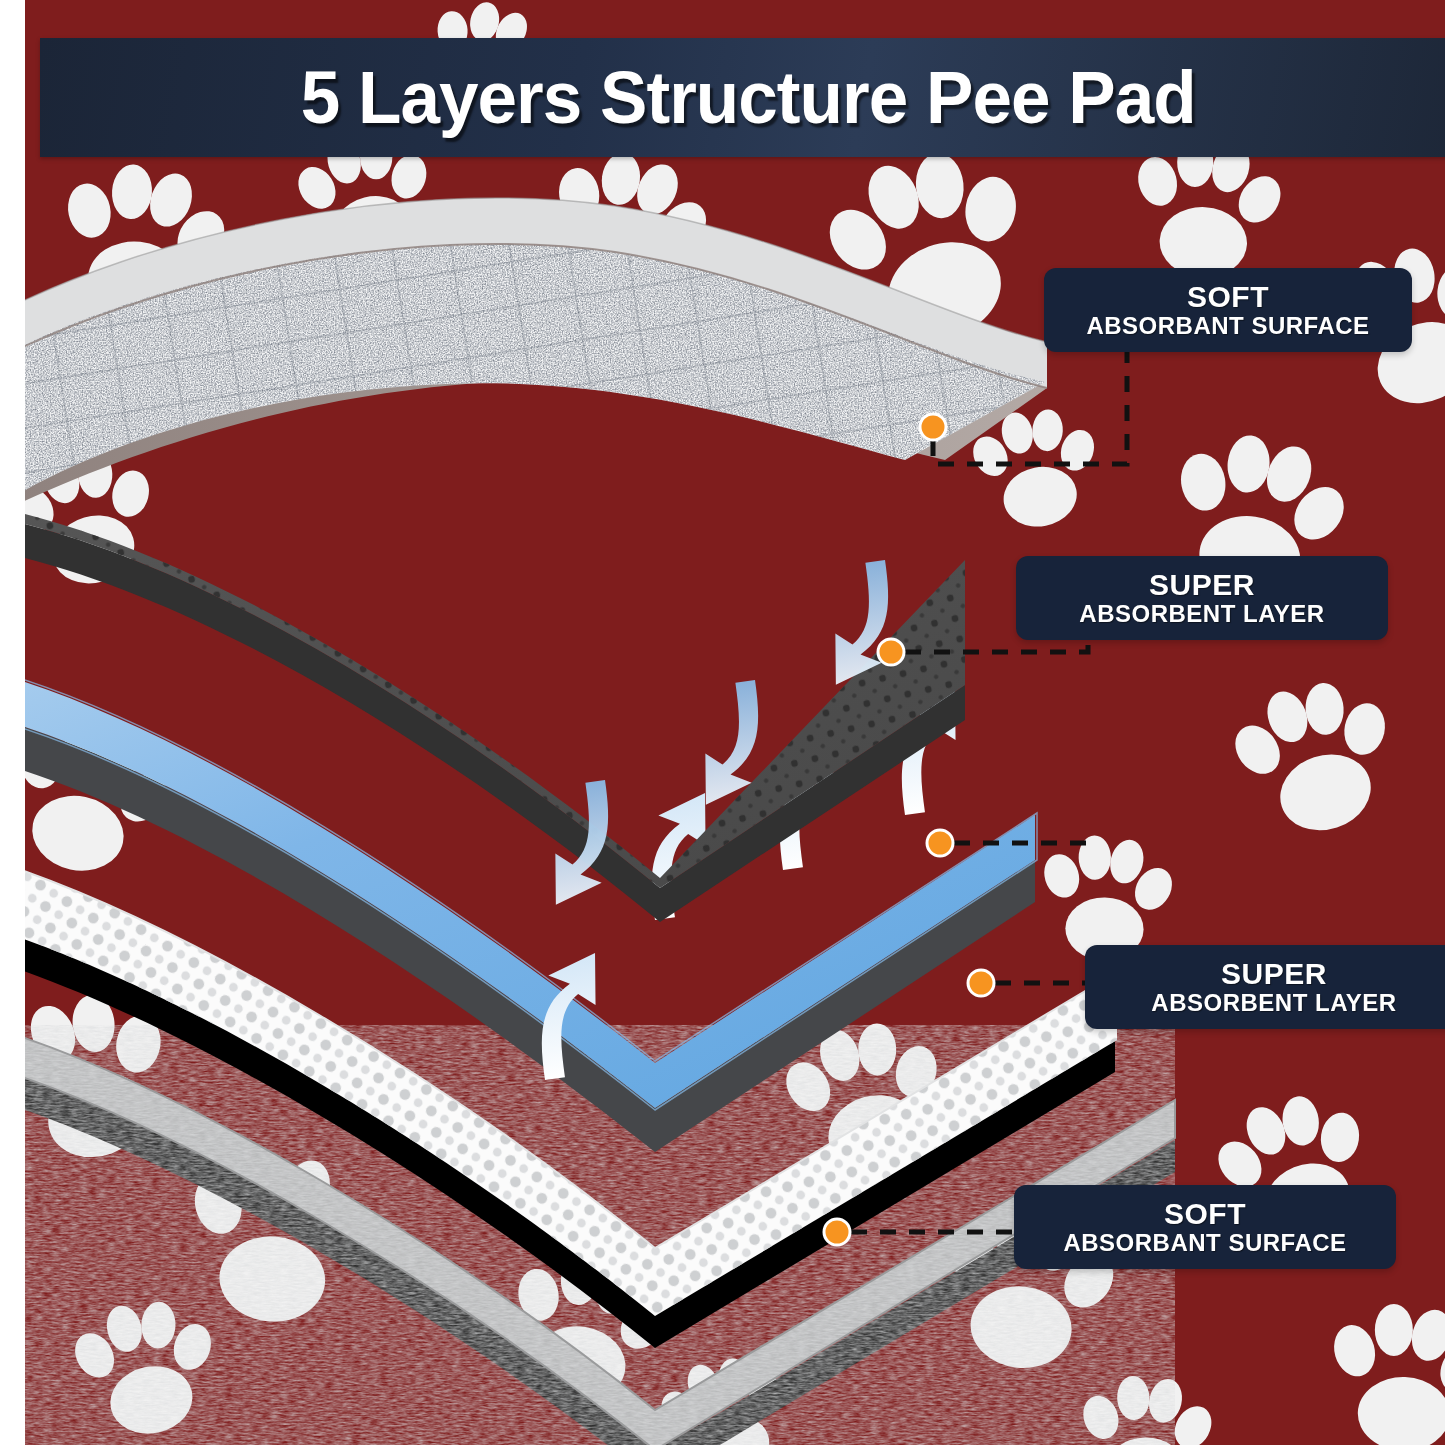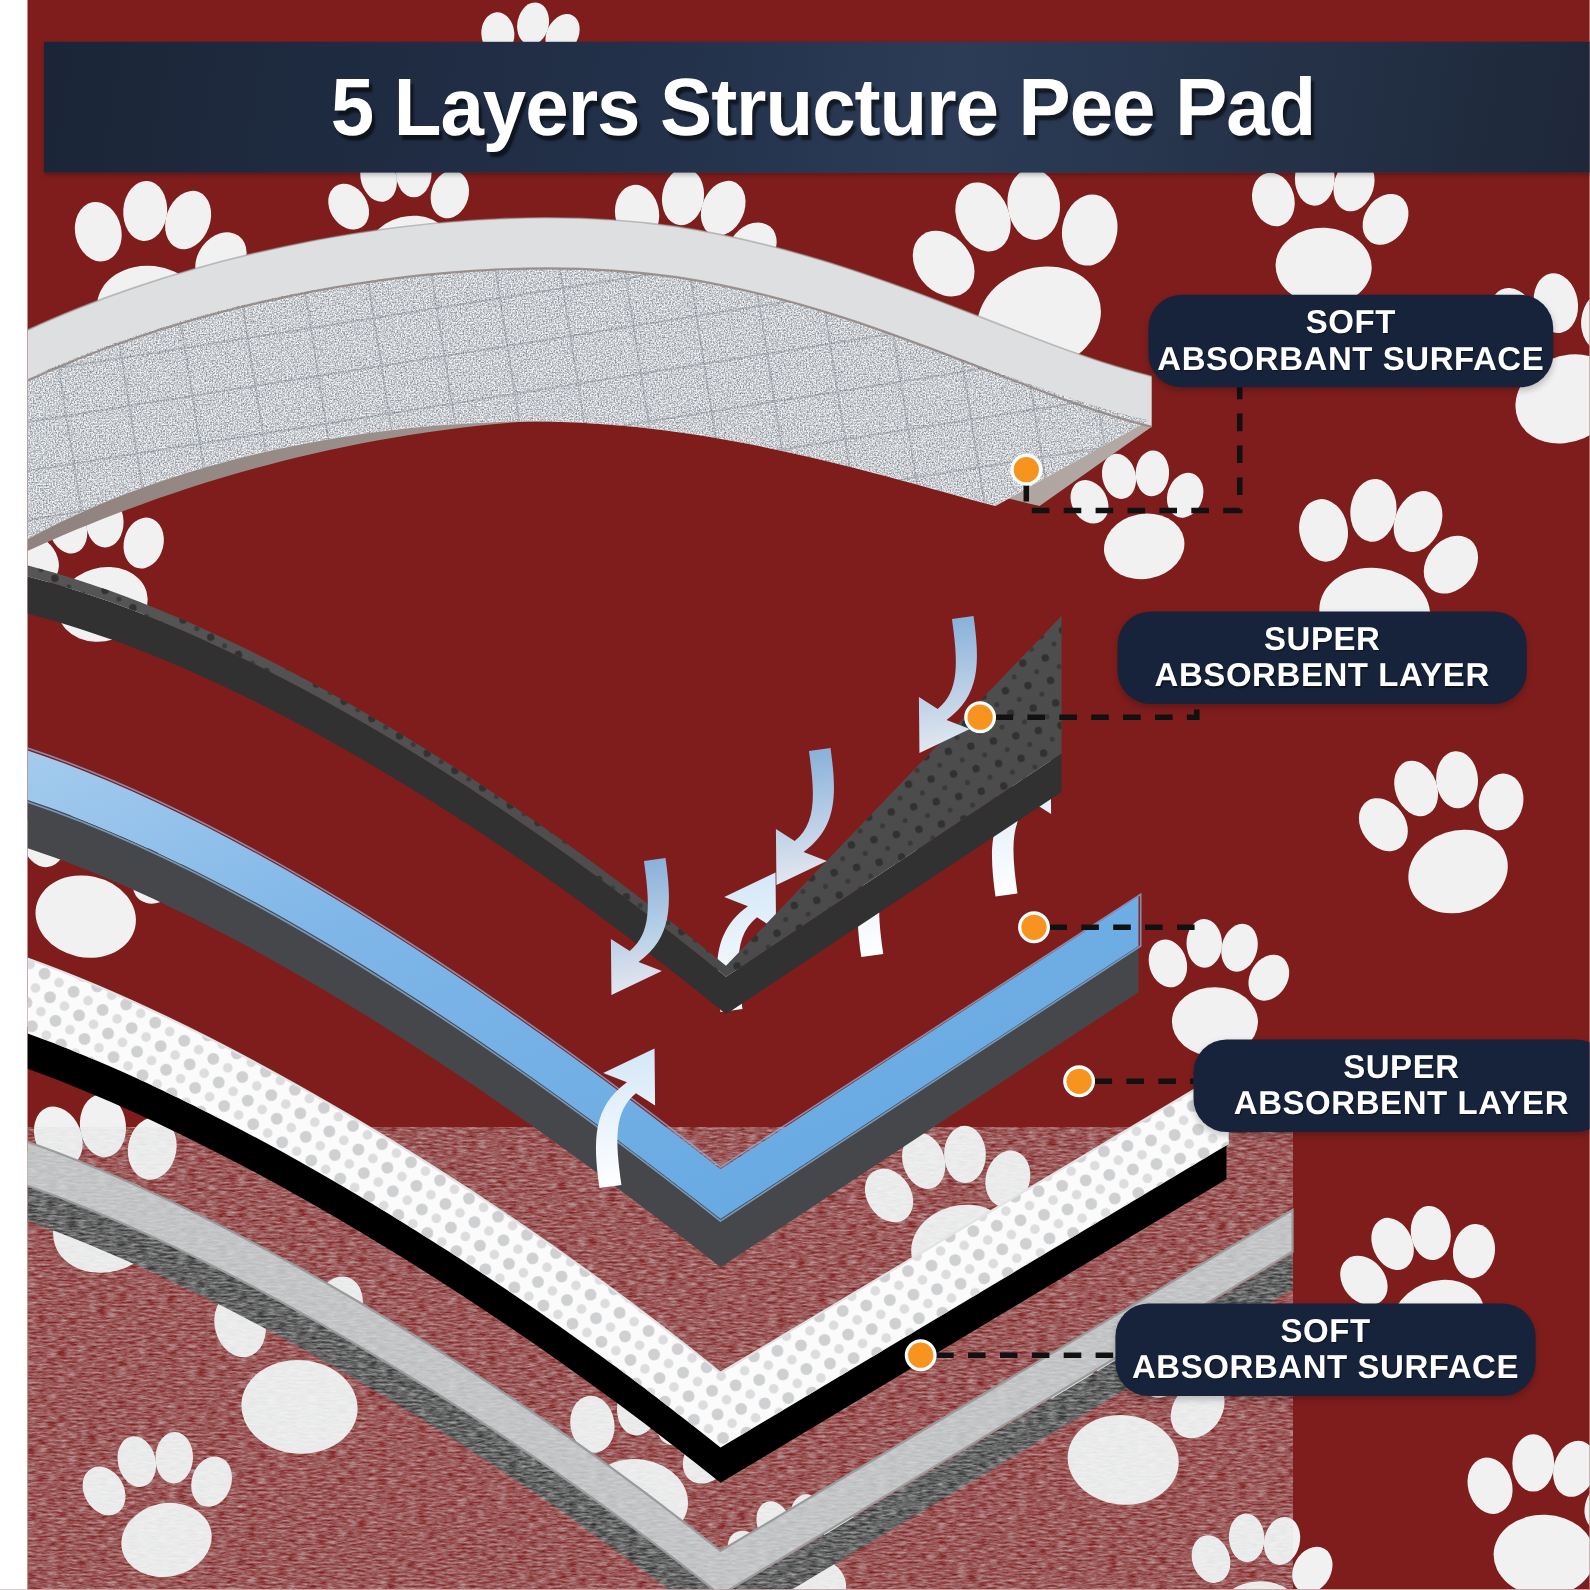--- a/index.html
+++ b/index.html
@@ -23,32 +23,32 @@
     text-shadow:3px 4px 2px rgba(0,0,0,.55);
     transform:scaleX(.96);
   }
 
   
   #art{position:absolute;left:0;top:160px;width:1445px;height:1285px;z-index:2;}
 
   
   .callout{
     position:absolute;z-index:8;
-    background:#17233a;border-radius:30px;
+    background:#17233a;border-radius:12px;
     box-shadow:0 3px 6px rgba(0,0,0,.20);
     color:#fff;text-align:center;
     display:flex;flex-direction:column;justify-content:center;align-items:center;
     padding:11px 26px;box-sizing:border-box;
   }
   .callout .l1,.callout .l2{
     font-weight:bold;line-height:1.1;white-space:nowrap;
     text-shadow:1px 1px 1px rgba(0,0,0,.45);
   }
   .callout .l1{font-size:30px;letter-spacing:.5px;}
-  .callout .l2{font-size:30px;letter-spacing:.5px;}
+  .callout .l2{font-size:24px;letter-spacing:.5px;}
 
   #callout-0{left:1019px;top:268px;width:368px;height:84px;}
   #callout-1{left:991px;top:556px;width:372px;height:84px;}
   #callout-2{left:1063px;top:781px;width:355px;height:84px;}
   #callout-3{left:1060px;top:945px;width:378px;height:84px;}
   #callout-4{left:989px;top:1185px;width:382px;height:84px;}
 
   
   #connectors{position:absolute;inset:0;z-index:7;pointer-events:none;}
 </style>

